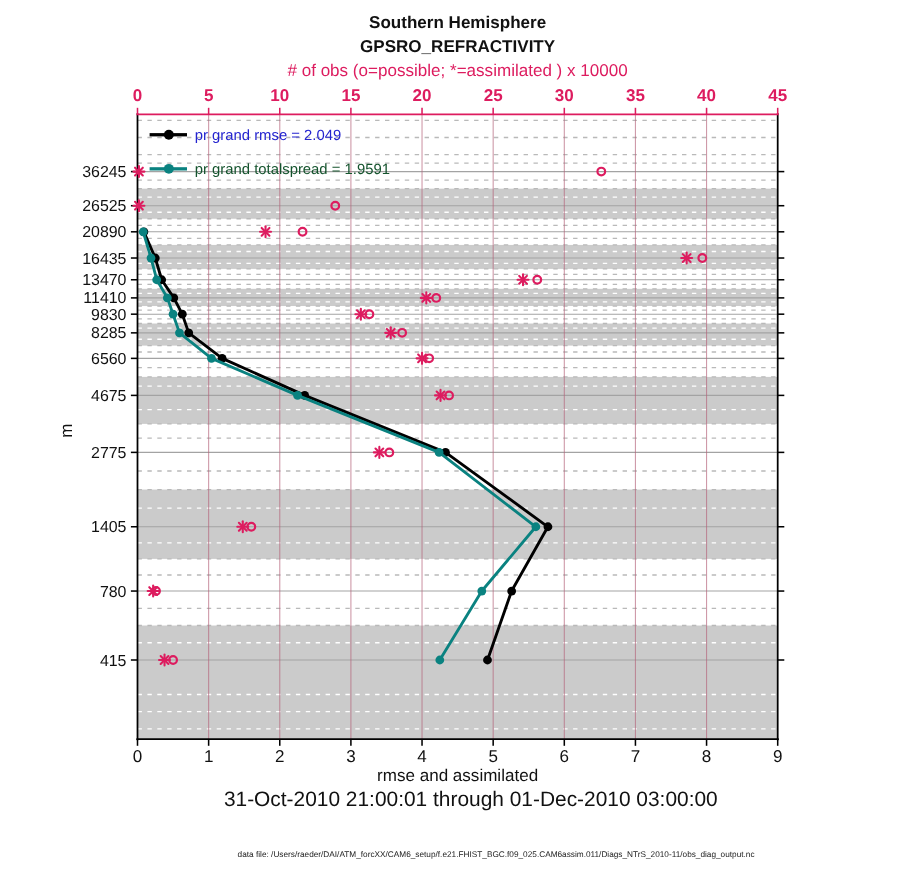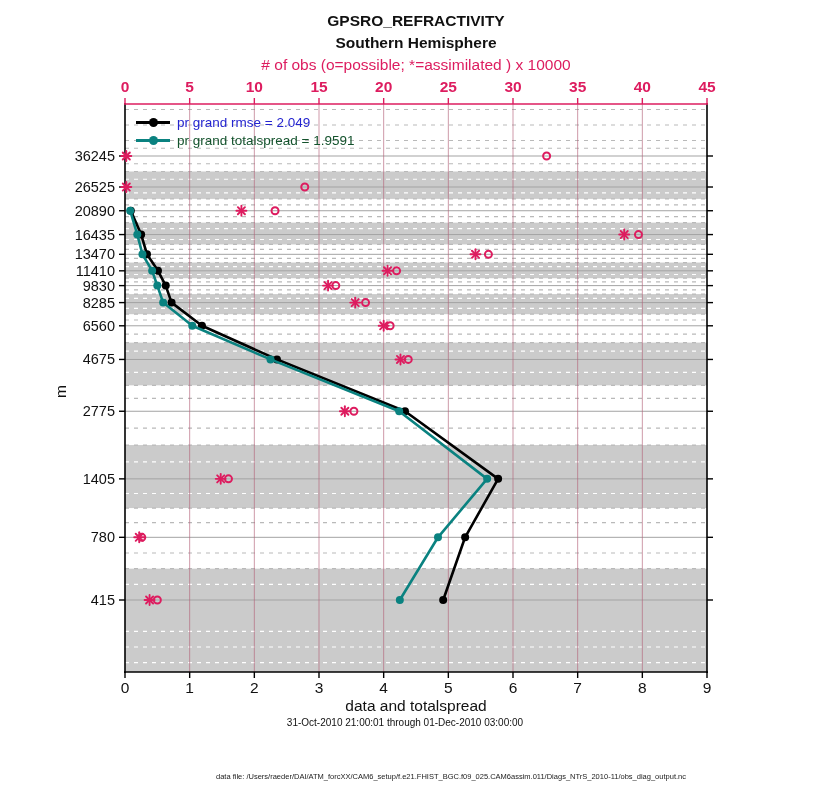--- a/index.html
+++ b/index.html
@@ -5,31 +5,31 @@
   html,body{margin:0;padding:0;background:#ffffff;}
   #figure{
     position:relative; width:830px; height:800px; background:#ffffff; overflow:hidden;
     font-family:"Liberation Sans", sans-serif; color:#000;
   }
   #chart-svg{position:absolute; left:0; top:0;}
   .title-block{position:absolute; left:125px; top:10px; width:582px; text-align:center; line-height:22px;}
   .title-line{font-size:15.5px; font-weight:700; color:#111;}
   .obs-axis-title{position:absolute; left:125px; top:56px; width:582px; text-align:center;
     font-size:15.5px; font-weight:400; color:#dd1c5f;}
-  .legend{position:absolute; left:136px; top:115px; display:flex; flex-direction:column; gap:3px;}
+  .legend{position:absolute; left:136px; top:115px; display:flex; flex-direction:column; gap:16px;}
   .legend-row{display:flex; align-items:center; height:15px;}
   .legend-swatch{position:relative; width:34px; height:3px; background:#000;}
   .legend-dot{position:absolute; left:13px; top:-3px; width:9px; height:9px; border-radius:50%; background:#000;}
   .legend-label{margin-left:7px; font-size:13.5px; color:#2424cf; white-space:nowrap;}
   .y-axis-title{position:absolute; left:52px; top:376px; width:22px; height:22px;
     font-size:15.5px; color:#111; transform:rotate(-90deg);}
   .x-axis-title{position:absolute; left:125px; top:697px; width:582px; text-align:center;
     font-size:15.5px; color:#111;}
-  .date-range{position:absolute; left:29px; top:717px; width:752px; text-align:center;
-    font-size:10px; color:#111;}
+  .date-range{position:absolute; left:52px; top:717px; width:752px; text-align:center;
+    font-size:19px; color:#111;}
   .data-file{position:absolute; left:0; top:772px; width:830px; text-align:center;
     font-size:7.5px; color:#222;padding-left:36px;}
 </style>
 </head>
 <body>
 
 <div id="figure">
 
   <svg id="chart-svg" width="830" height="800">
       <rect x="125" y="171.50668753447482" width="582" height="27.367991567119873" fill="#cbcbcb"></rect>
@@ -285,22 +285,22 @@
       <line x1="135.69113276073392" y1="533.7833161908846" x2="142.7622005725994" y2="540.8543840027502" stroke="#dd1c5f" stroke-width="1.9" stroke-linecap="round"></line>
       <line x1="139.22666666666666" y1="532.3188500968174" x2="139.22666666666666" y2="542.3188500968174" stroke="#dd1c5f" stroke-width="1.9" stroke-linecap="round"></line>
       <line x1="142.7622005725994" y1="533.7833161908846" x2="135.69113276073392" y2="540.8543840027502" stroke="#dd1c5f" stroke-width="1.9" stroke-linecap="round"></line>
       <line x1="144.57333333333332" y1="600" x2="154.57333333333332" y2="600" stroke="#dd1c5f" stroke-width="1.9" stroke-linecap="round"></line>
       <line x1="146.03779942740059" y1="596.4644660940672" x2="153.10886723926606" y2="603.5355339059328" stroke="#dd1c5f" stroke-width="1.9" stroke-linecap="round"></line>
       <line x1="149.57333333333332" y1="595" x2="149.57333333333332" y2="605" stroke="#dd1c5f" stroke-width="1.9" stroke-linecap="round"></line>
       <line x1="153.10886723926606" y1="596.4644660940672" x2="146.03779942740059" y2="603.5355339059328" stroke="#dd1c5f" stroke-width="1.9" stroke-linecap="round"></line>
     </svg>
 
   <div class="title-block">
+    <div class="title-line">Southern Hemisphere</div>
     <div class="title-line">GPSRO_REFRACTIVITY</div>
-    <div class="title-line">Southern Hemisphere</div>
   </div>
 
   <div class="obs-axis-title"># of obs (o=possible; *=assimilated ) x 10000</div>
 
   <div class="legend">
     <div class="legend-row">
       <span class="legend-swatch" style="background: rgb(0, 0, 0);">
           <span class="legend-dot" style="background: rgb(0, 0, 0);"></span>
         </span>
       <span class="legend-label" style="color: rgb(36, 36, 207);">pr grand rmse = 2.049</span>
@@ -308,17 +308,17 @@
     <div class="legend-row">
       <span class="legend-swatch" style="background: rgb(10, 130, 128);">
           <span class="legend-dot" style="background: rgb(10, 130, 128);"></span>
         </span>
       <span class="legend-label" style="color: #14532d;">pr grand totalspread = 1.9591</span>
     </div>
   </div>
 
   <div class="y-axis-title">m</div>
 
-  <div class="x-axis-title">data and totalspread</div>
+  <div class="x-axis-title">rmse and assimilated</div>
   <div class="date-range">31-Oct-2010 21:00:01 through 01-Dec-2010 03:00:00</div>
   <div class="data-file">data file: /Users/raeder/DAI/ATM_forcXX/CAM6_setup/f.e21.FHIST_BGC.f09_025.CAM6assim.011/Diags_NTrS_2010-11/obs_diag_output.nc</div>
 
 </div>
 
 </body></html>

